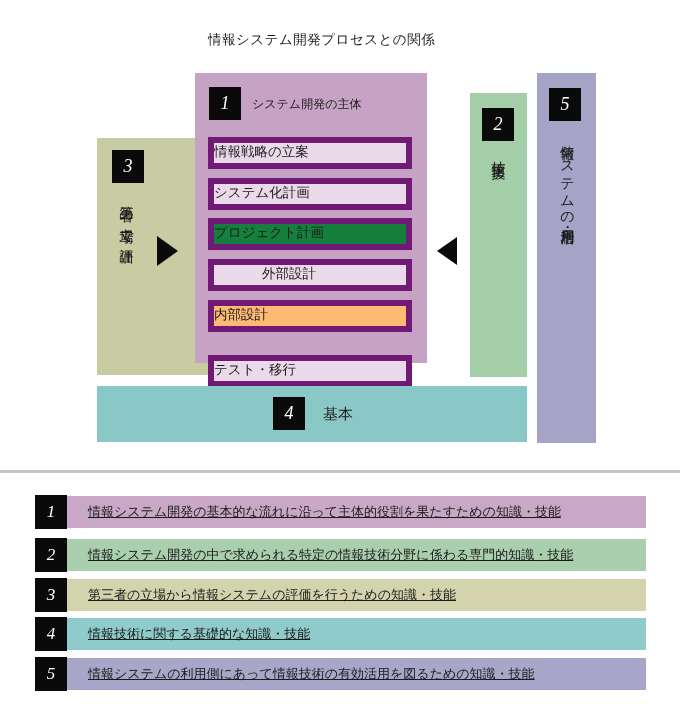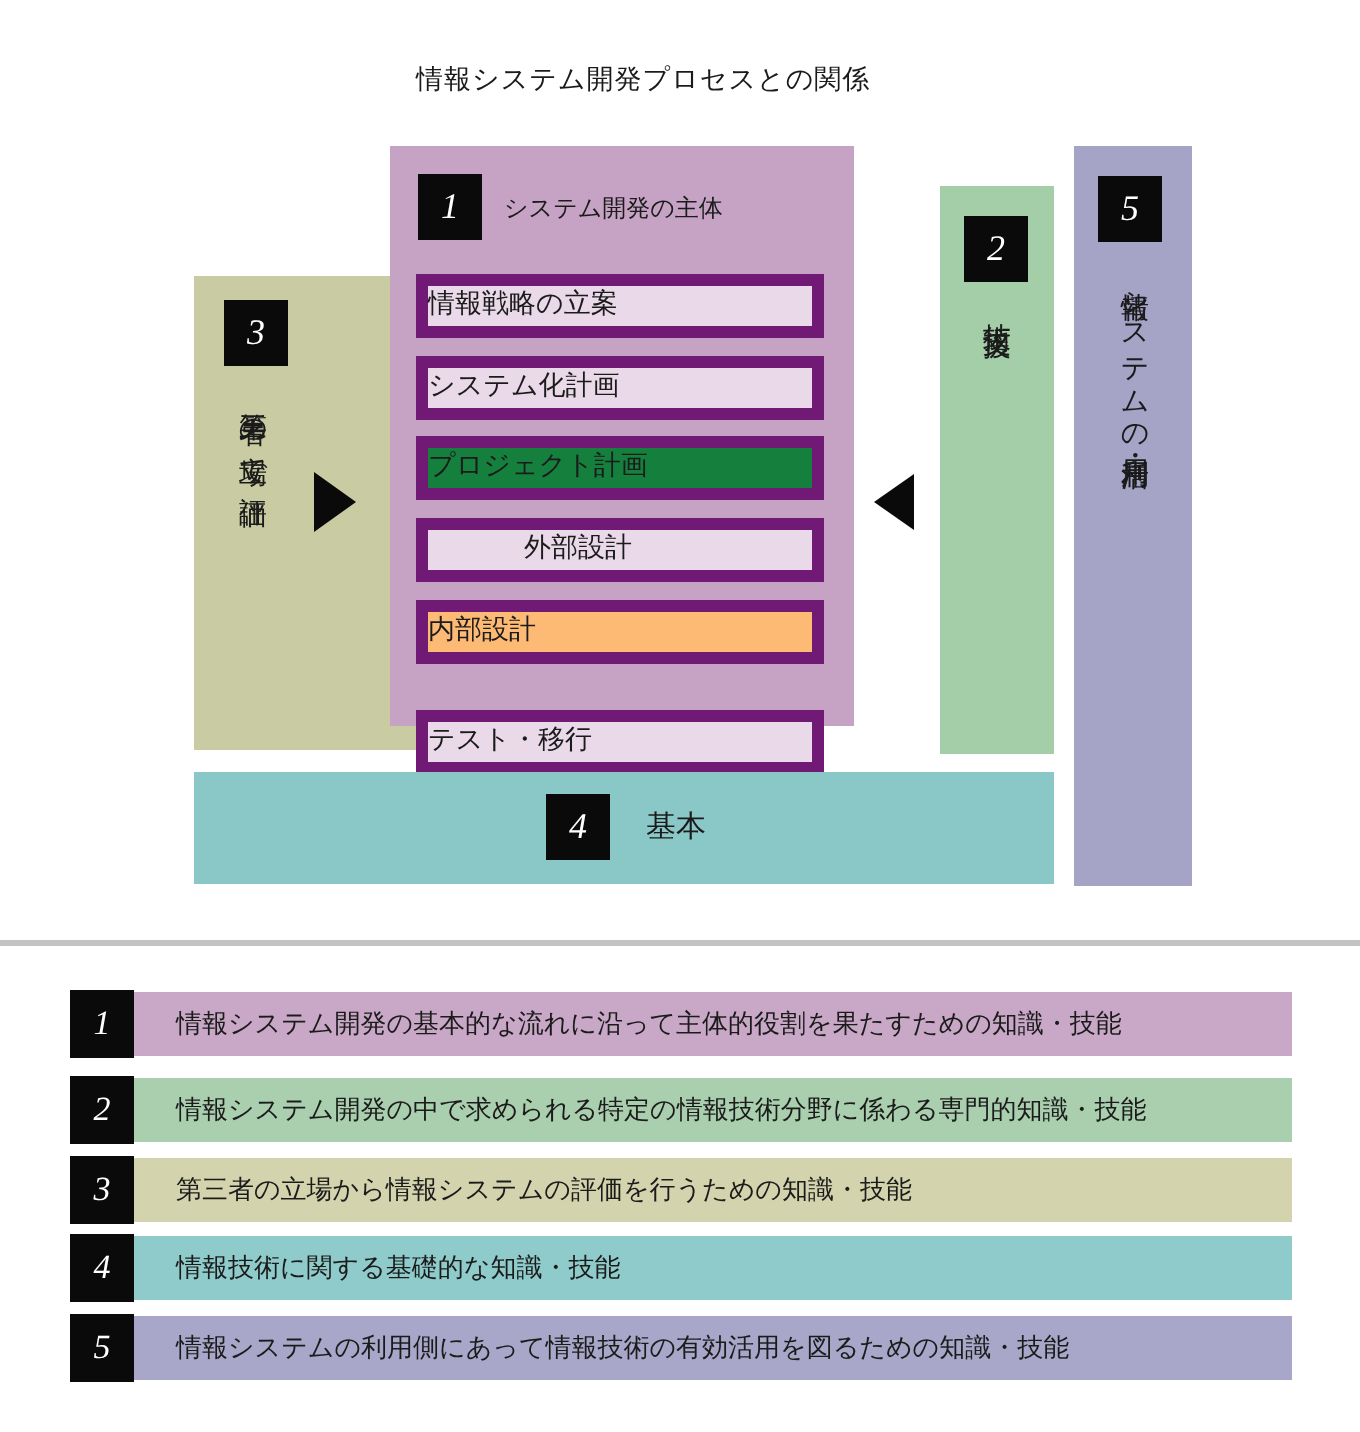--- a/index.html
+++ b/index.html
@@ -70,21 +70,21 @@
   .divider { position:absolute; left:0; top:470px; width:680px; height:3px; background:#c3c3c3; }
 
   .legend-row { position:absolute; left:35px; width:611px; height:32px; }
   .lr0 { top:496px; background:#c9a8c7; }
   .lr1 { top:539px; background:#aacfaf; }
   .lr2 { top:579px; background:#d3d4ad; }
   .lr3 { top:618px; background:#90cbcb; }
   .lr4 { top:658px; background:#a9a7c9; }
   .legend-row .badge { left:0; top:-1px; width:32px; height:34px; font-size:17px; }
   .legend-text {
-    display:block; margin-left:53px; line-height:32px; font-size:13px; white-space:nowrap;
+    display:block; margin-left:53px; line-height:32px; font-size:13px; white-space:nowrap;text-decoration:underline;
   }
 </style>
 </head>
 <body>
 
 <div class="stage">
 
   <div class="title">情報システム開発プロセスとの関係</div>
 
   <div class="box box3" style="background-color: rgb(201, 204, 163);">

